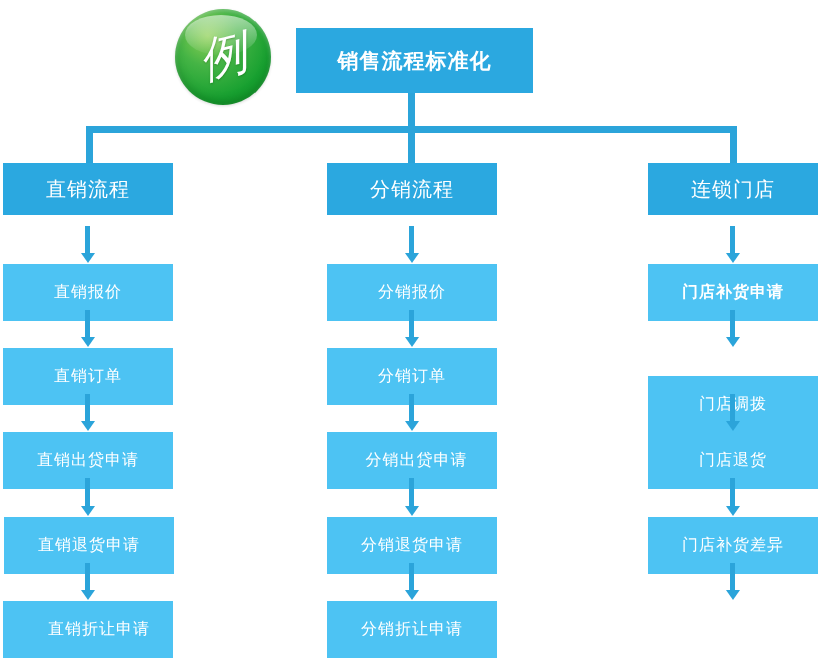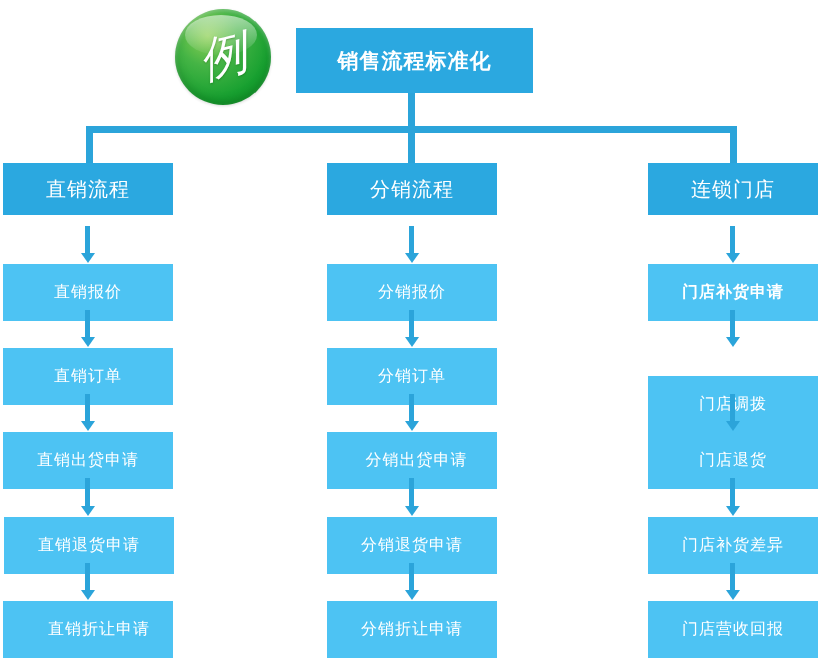--- a/index.html
+++ b/index.html
@@ -197,15 +197,14 @@
   <div class="arrow" style="left:726px; top:478px; height:38px;">
       <div class="shaft"></div>
       <div class="head"></div>
     </div>
   <div class="node item-node" style="left:648px; top:517px;">门店补货差异</div>
 
   <div class="arrow" style="left:726px; top:563px; height:37px;">
       <div class="shaft"></div>
       <div class="head"></div>
     </div>
-  <div class="node item-node" style="left:648px; top:601px;">门店营收回报</div>
 
 </div>
 
 </body></html>

